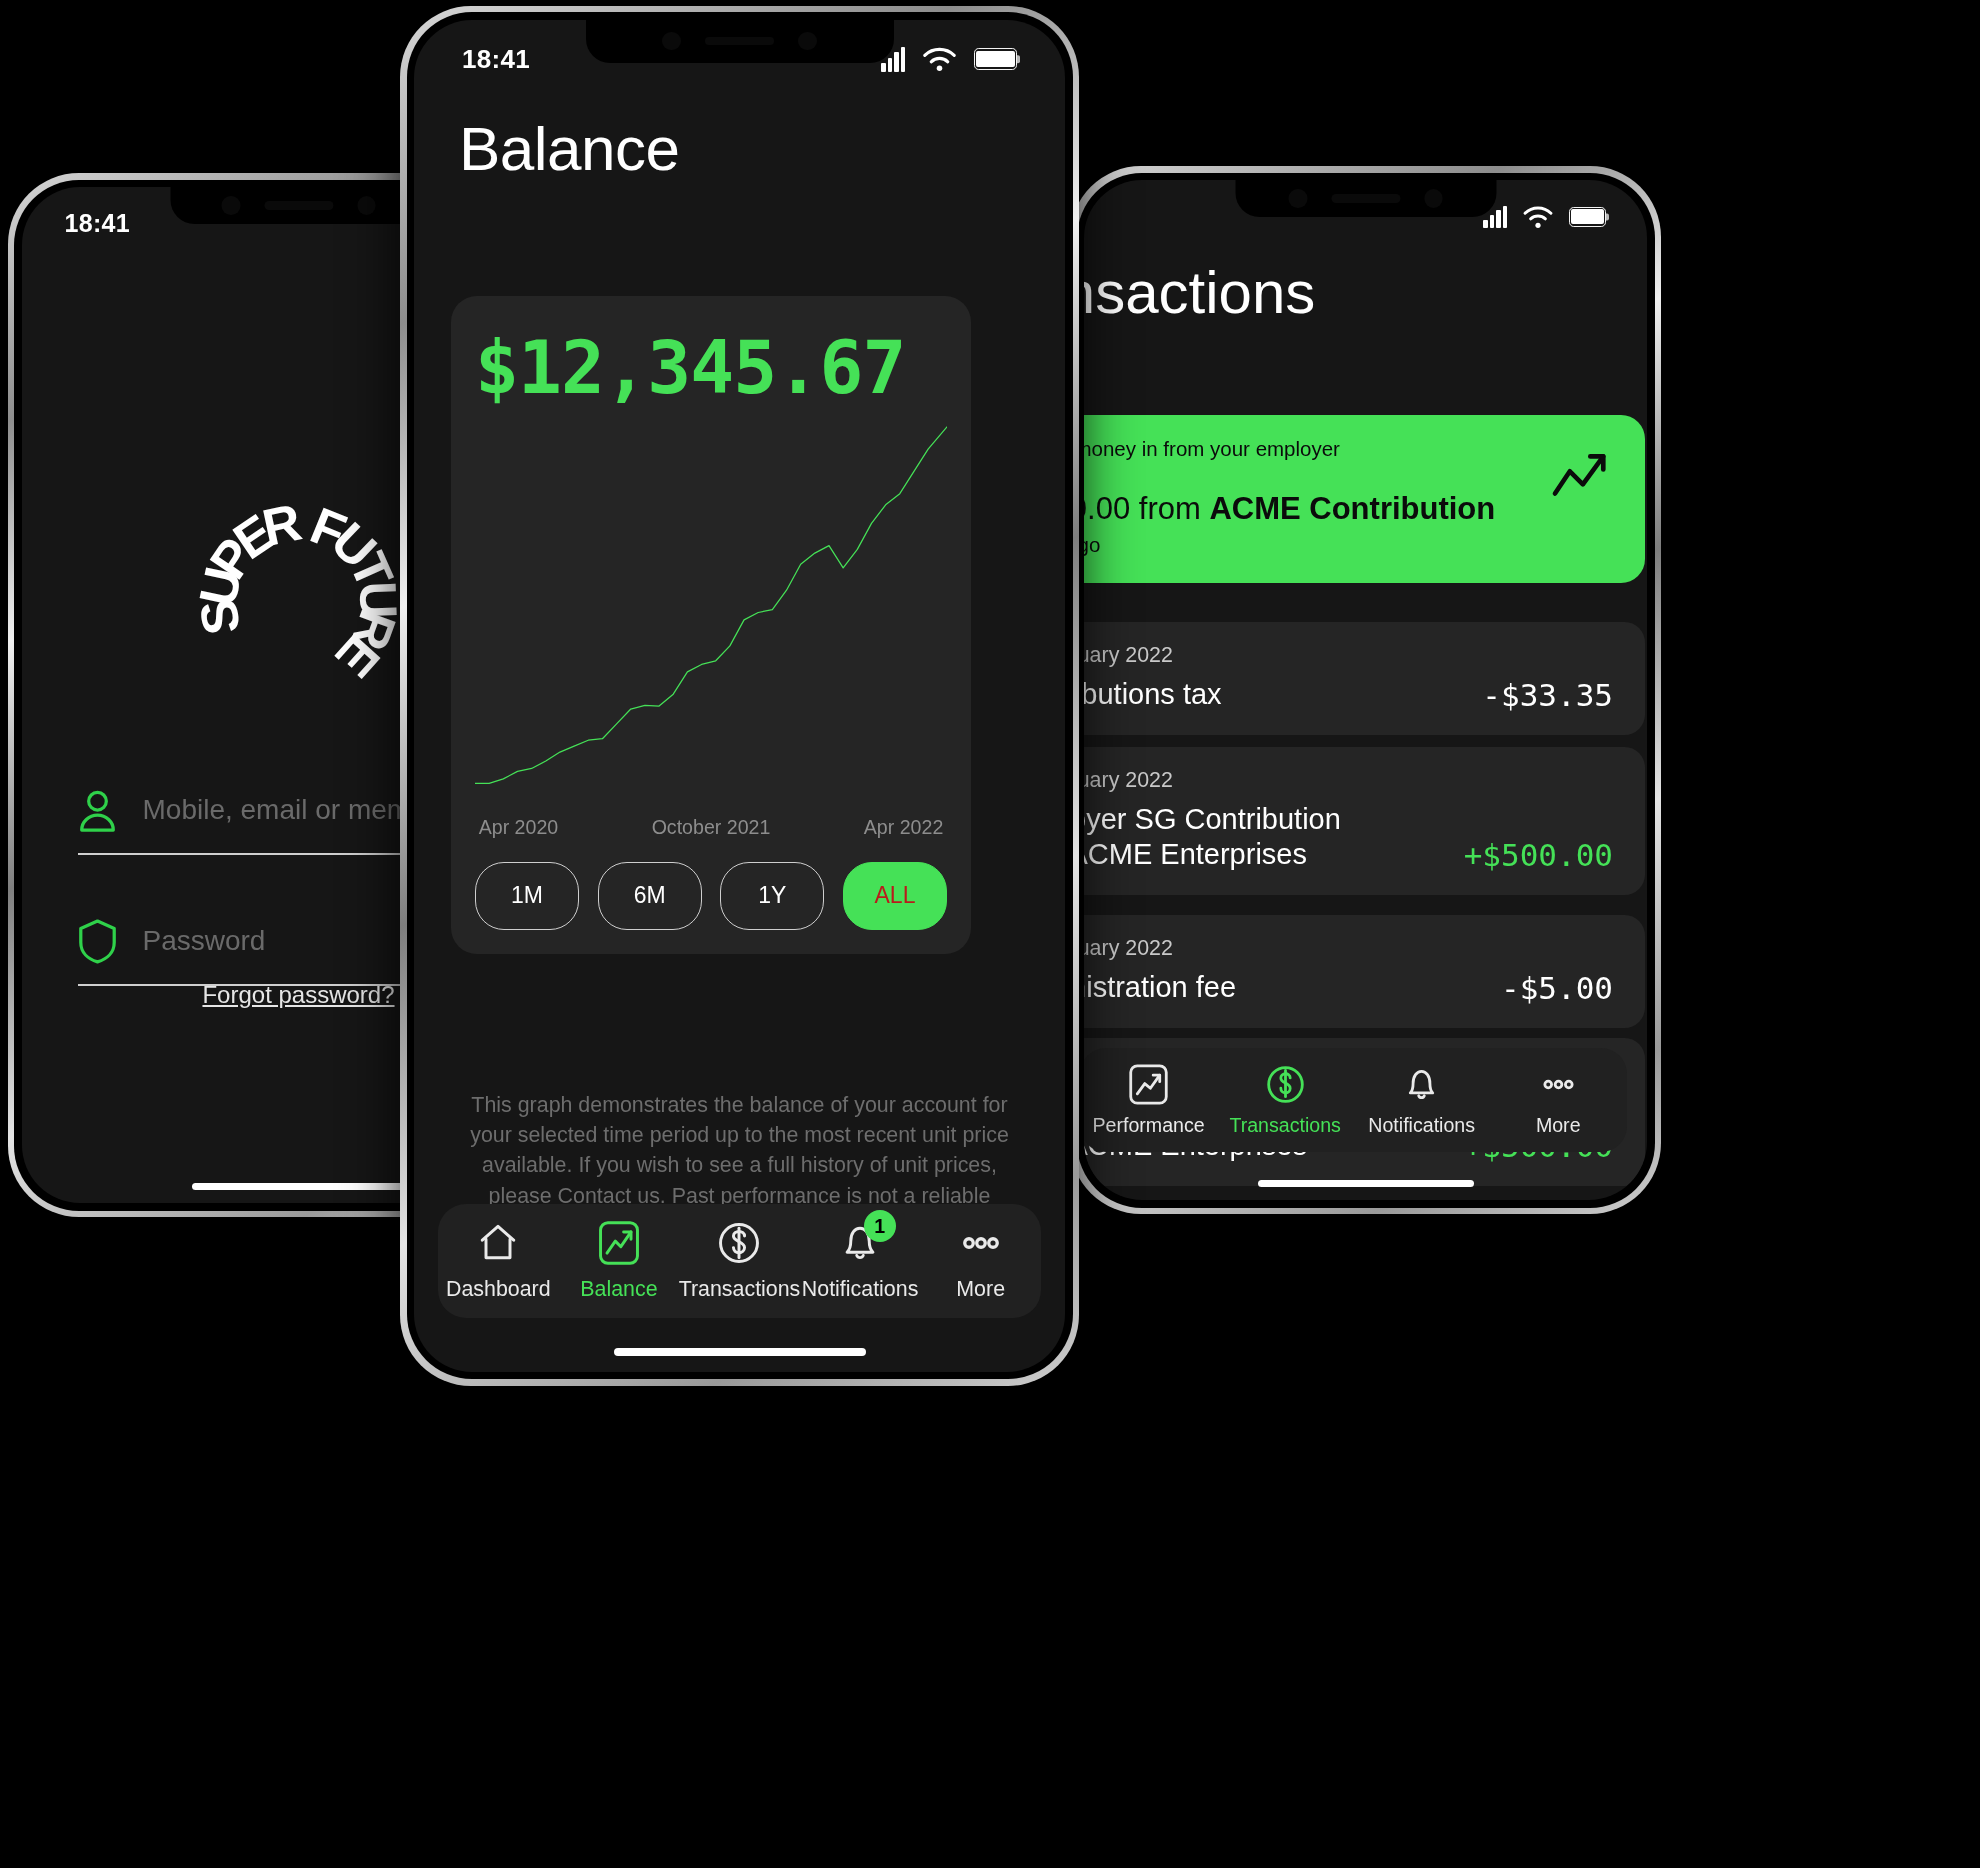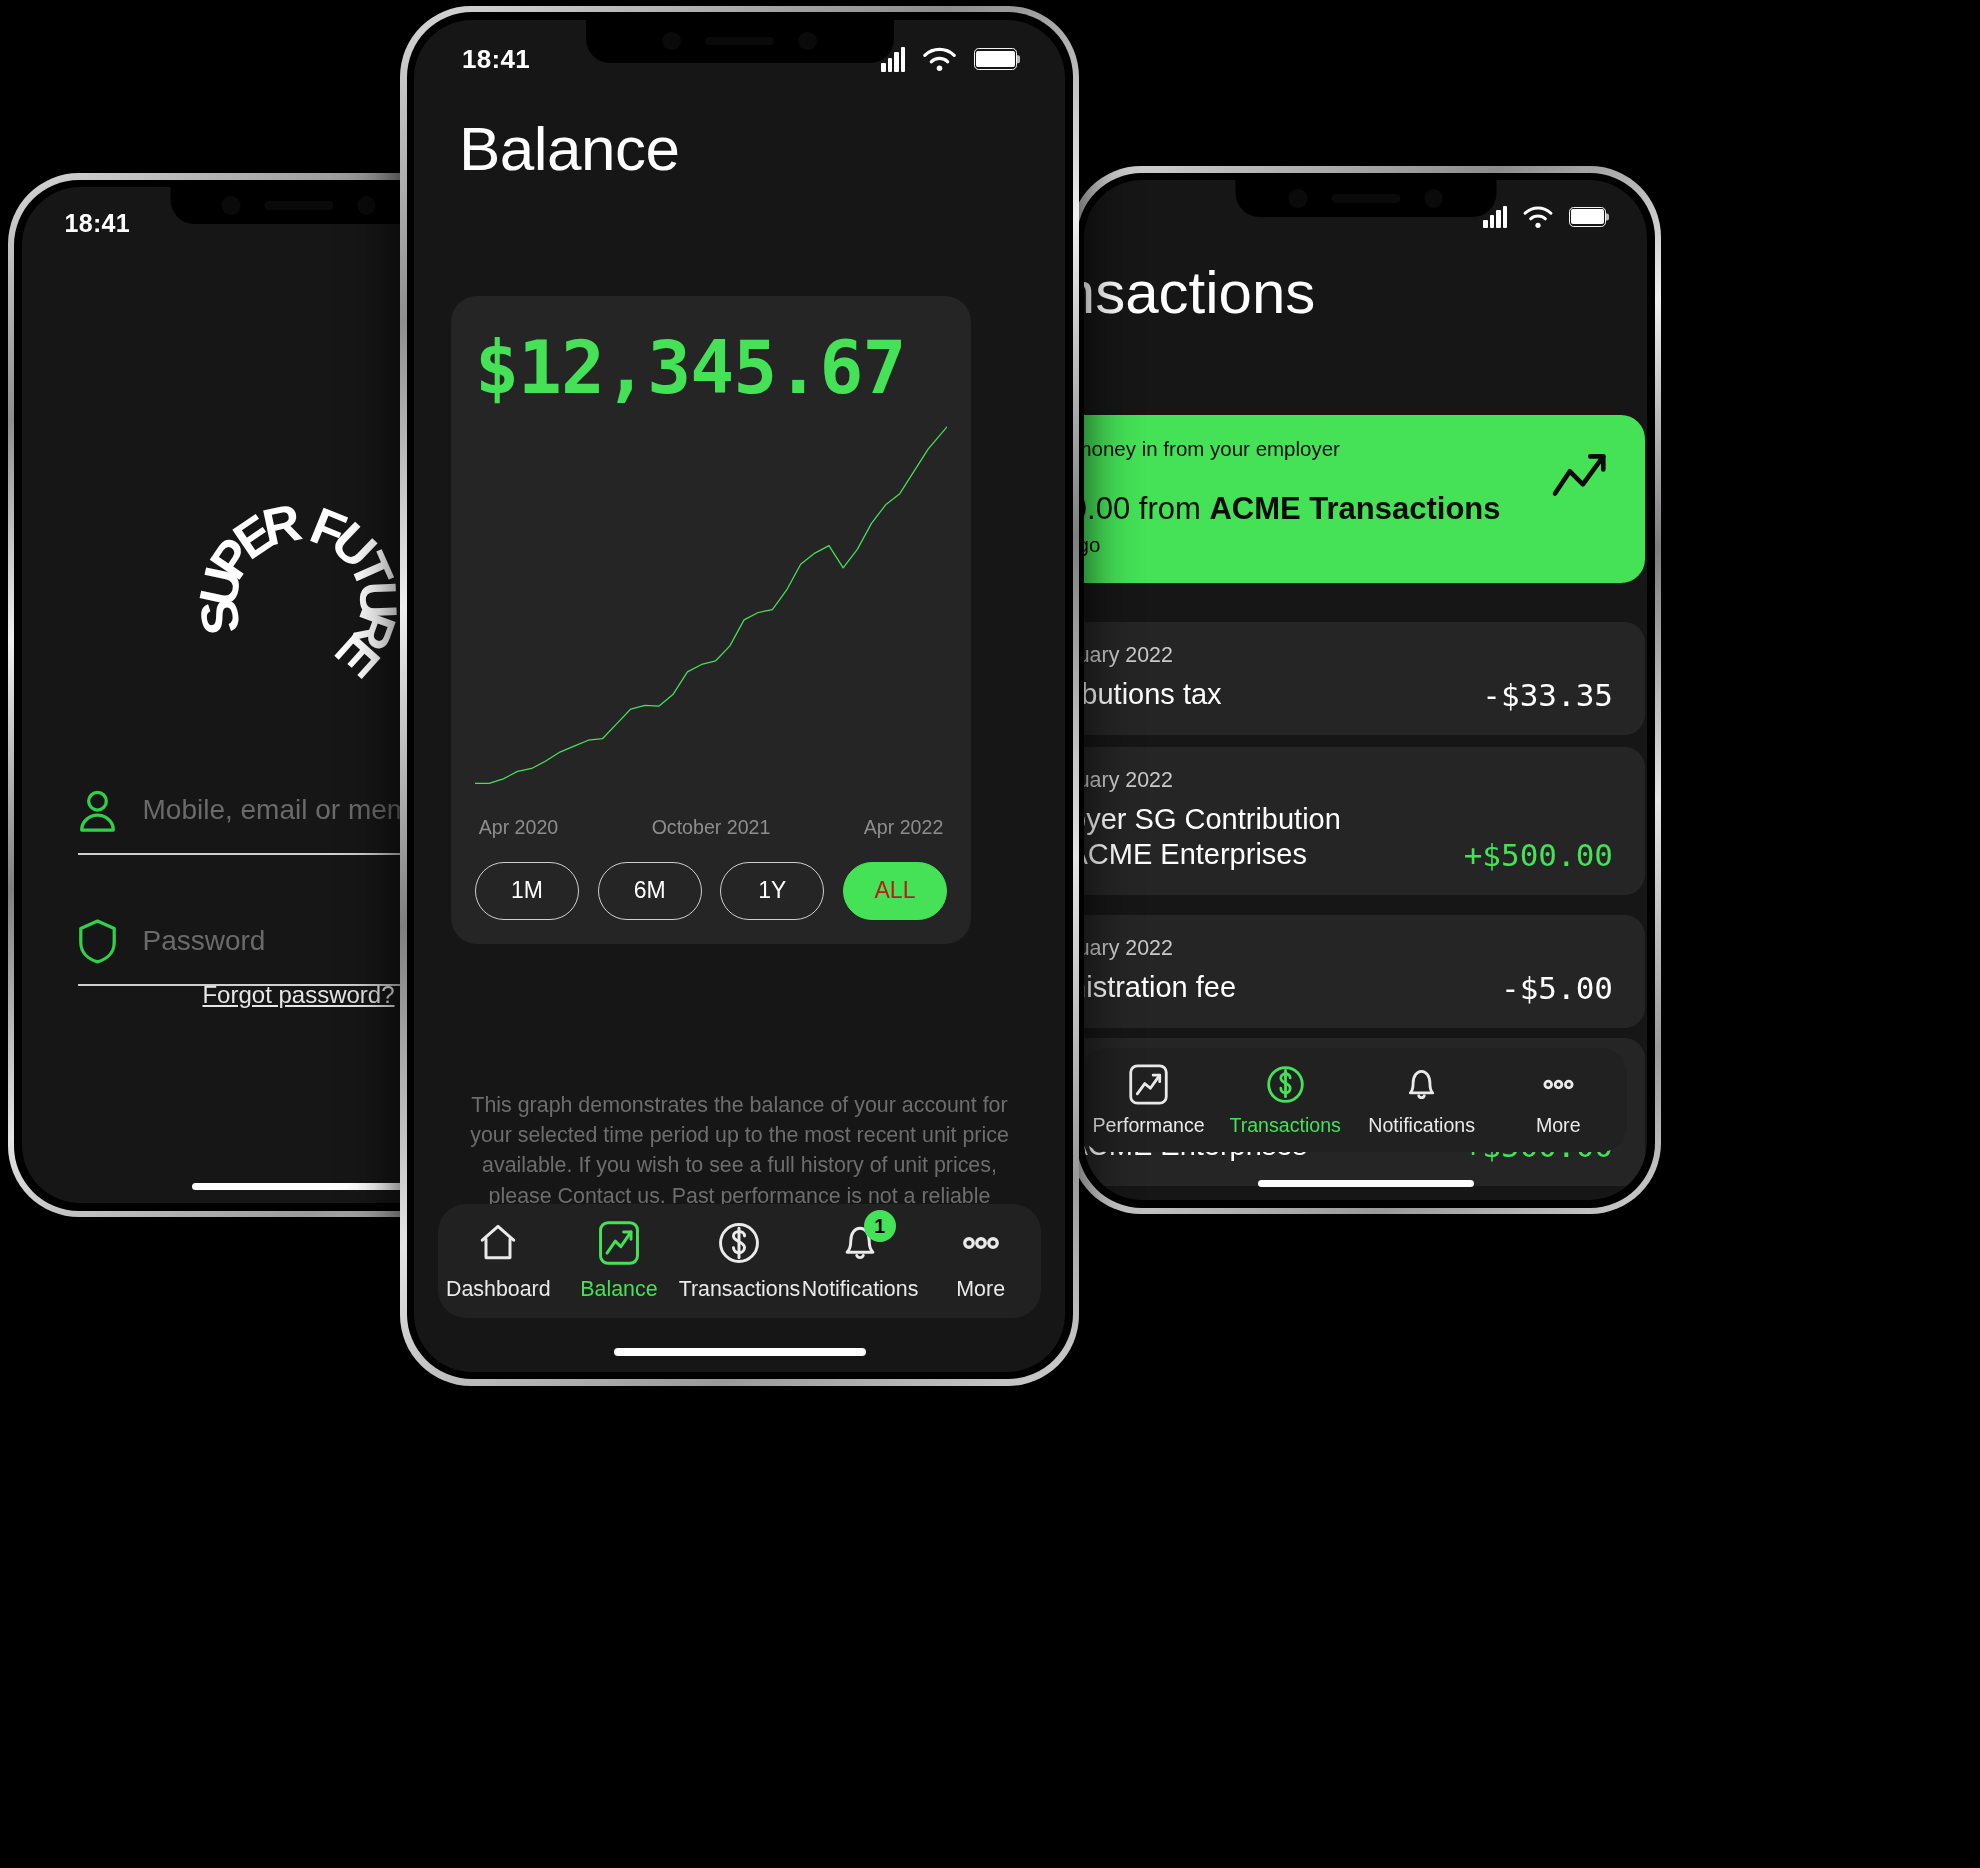--- a/index.html
+++ b/index.html
@@ -35,21 +35,21 @@
   .bal-card{position:absolute;left:37px;top:276px;width:520px;background:#252525;border-radius:26px;padding:26px 24px 24px 24px;box-sizing:border-box;}
   .bal-head{display:flex;align-items:center;gap:13px;font-size:21.4px;line-height:1;}
   .bal-head .g{color:#45e157;}
   .bal-head .w{color:#f2f2f2;}
   .qmark{width:32px;height:32px;border-radius:50%;background:#4a4a4a;color:#b9b9b9;font-size:17.7px;display:flex;align-items:center;justify-content:center;}
   .bal-amount{margin-top:7.5px;font-family:"DejaVu Sans Mono",monospace;font-size:73px;font-weight:700;color:#45e157;letter-spacing:-0.9px;line-height:1.08;}
   .chart-wrap{position:relative;margin-top:3.7px;height:401px;}
   .chart-wrap svg{position:absolute;inset:0;width:100%;height:100%;}
   .axis{display:flex;justify-content:space-between;margin-top:3.7px;font-size:19.6px;color:#8d8d8d;padding:0 3.7px;}
   .ranges{display:flex;gap:18.6px;margin-top:22.4px;}
-  .rbtn{flex:1;height:58px;border-radius:29px;border:1.9px solid #cfcfcf;background:transparent;color:#fff;font-size:23px;display:flex;align-items:center;justify-content:center;box-sizing:border-box;}
+  .rbtn{flex:1;height:68px;border-radius:29px;border:1.9px solid #cfcfcf;background:transparent;color:#fff;font-size:23px;display:flex;align-items:center;justify-content:center;box-sizing:border-box;}
   .rbtn.active{background:#45e157;border-color:#45e157;color:#b91c1c;font-weight:500;}
   .c-note{position:absolute;left:45px;right:45px;top:1070px;text-align:center;font-size:21.4px;line-height:1.42;color:#6d6d6d;}
   .c-note u{text-decoration:underline;}
 
   .tabbar{position:absolute;left:24px;right:24px;bottom:54px;height:114px;background:#212121;border-radius:28px;display:flex;align-items:center;justify-content:space-around;z-index:36;}
   .tab{display:flex;flex-direction:column;align-items:center;gap:9.3px;position:relative;width:112px;}
   .tab .lbl{font-size:21.4px;color:#eaeaea;white-space:nowrap;}
   .tab.active .lbl{color:#45e157;}
   .badge{position:absolute;top:-9.3px;right:20.5px;width:32px;height:32px;border-radius:50%;background:#45e157;color:#000;font-size:19.6px;font-weight:700;display:flex;align-items:center;justify-content:center;}
 
@@ -179,21 +179,21 @@
               <div class="bat" style="width:37px;height:19.6px">
                   <i></i>
                 </div>
             </div>
           </div>
 
           <div class="r-title">Transactions</div>
 
           <div class="r-banner">
             <div class="sm">You got money in from your employer</div>
-            <div class="bg"><span>+$500.00</span><span> from </span><b>ACME Transactions</b></div>
+            <div class="bg"><span>+$500.00</span><span> from </span><b>ACME Contribution</b></div>
             <div class="ago">2 days ago</div>
             <svg class="ic" width="60" height="52" viewBox="0 0 64 56">
               <polyline points="4,48 20,24 34,38 56,8" fill="none" stroke="#0b0b0b" stroke-width="5" stroke-linecap="round" stroke-linejoin="round"></polyline>
               <polyline points="42,8 56,8 56,22" fill="none" stroke="#0b0b0b" stroke-width="5" stroke-linecap="round" stroke-linejoin="round"></polyline>
             </svg>
           </div>
 
           <div class="tx" style="top:442px">
             <div class="d">17 February 2022</div>
             <div class="row">

